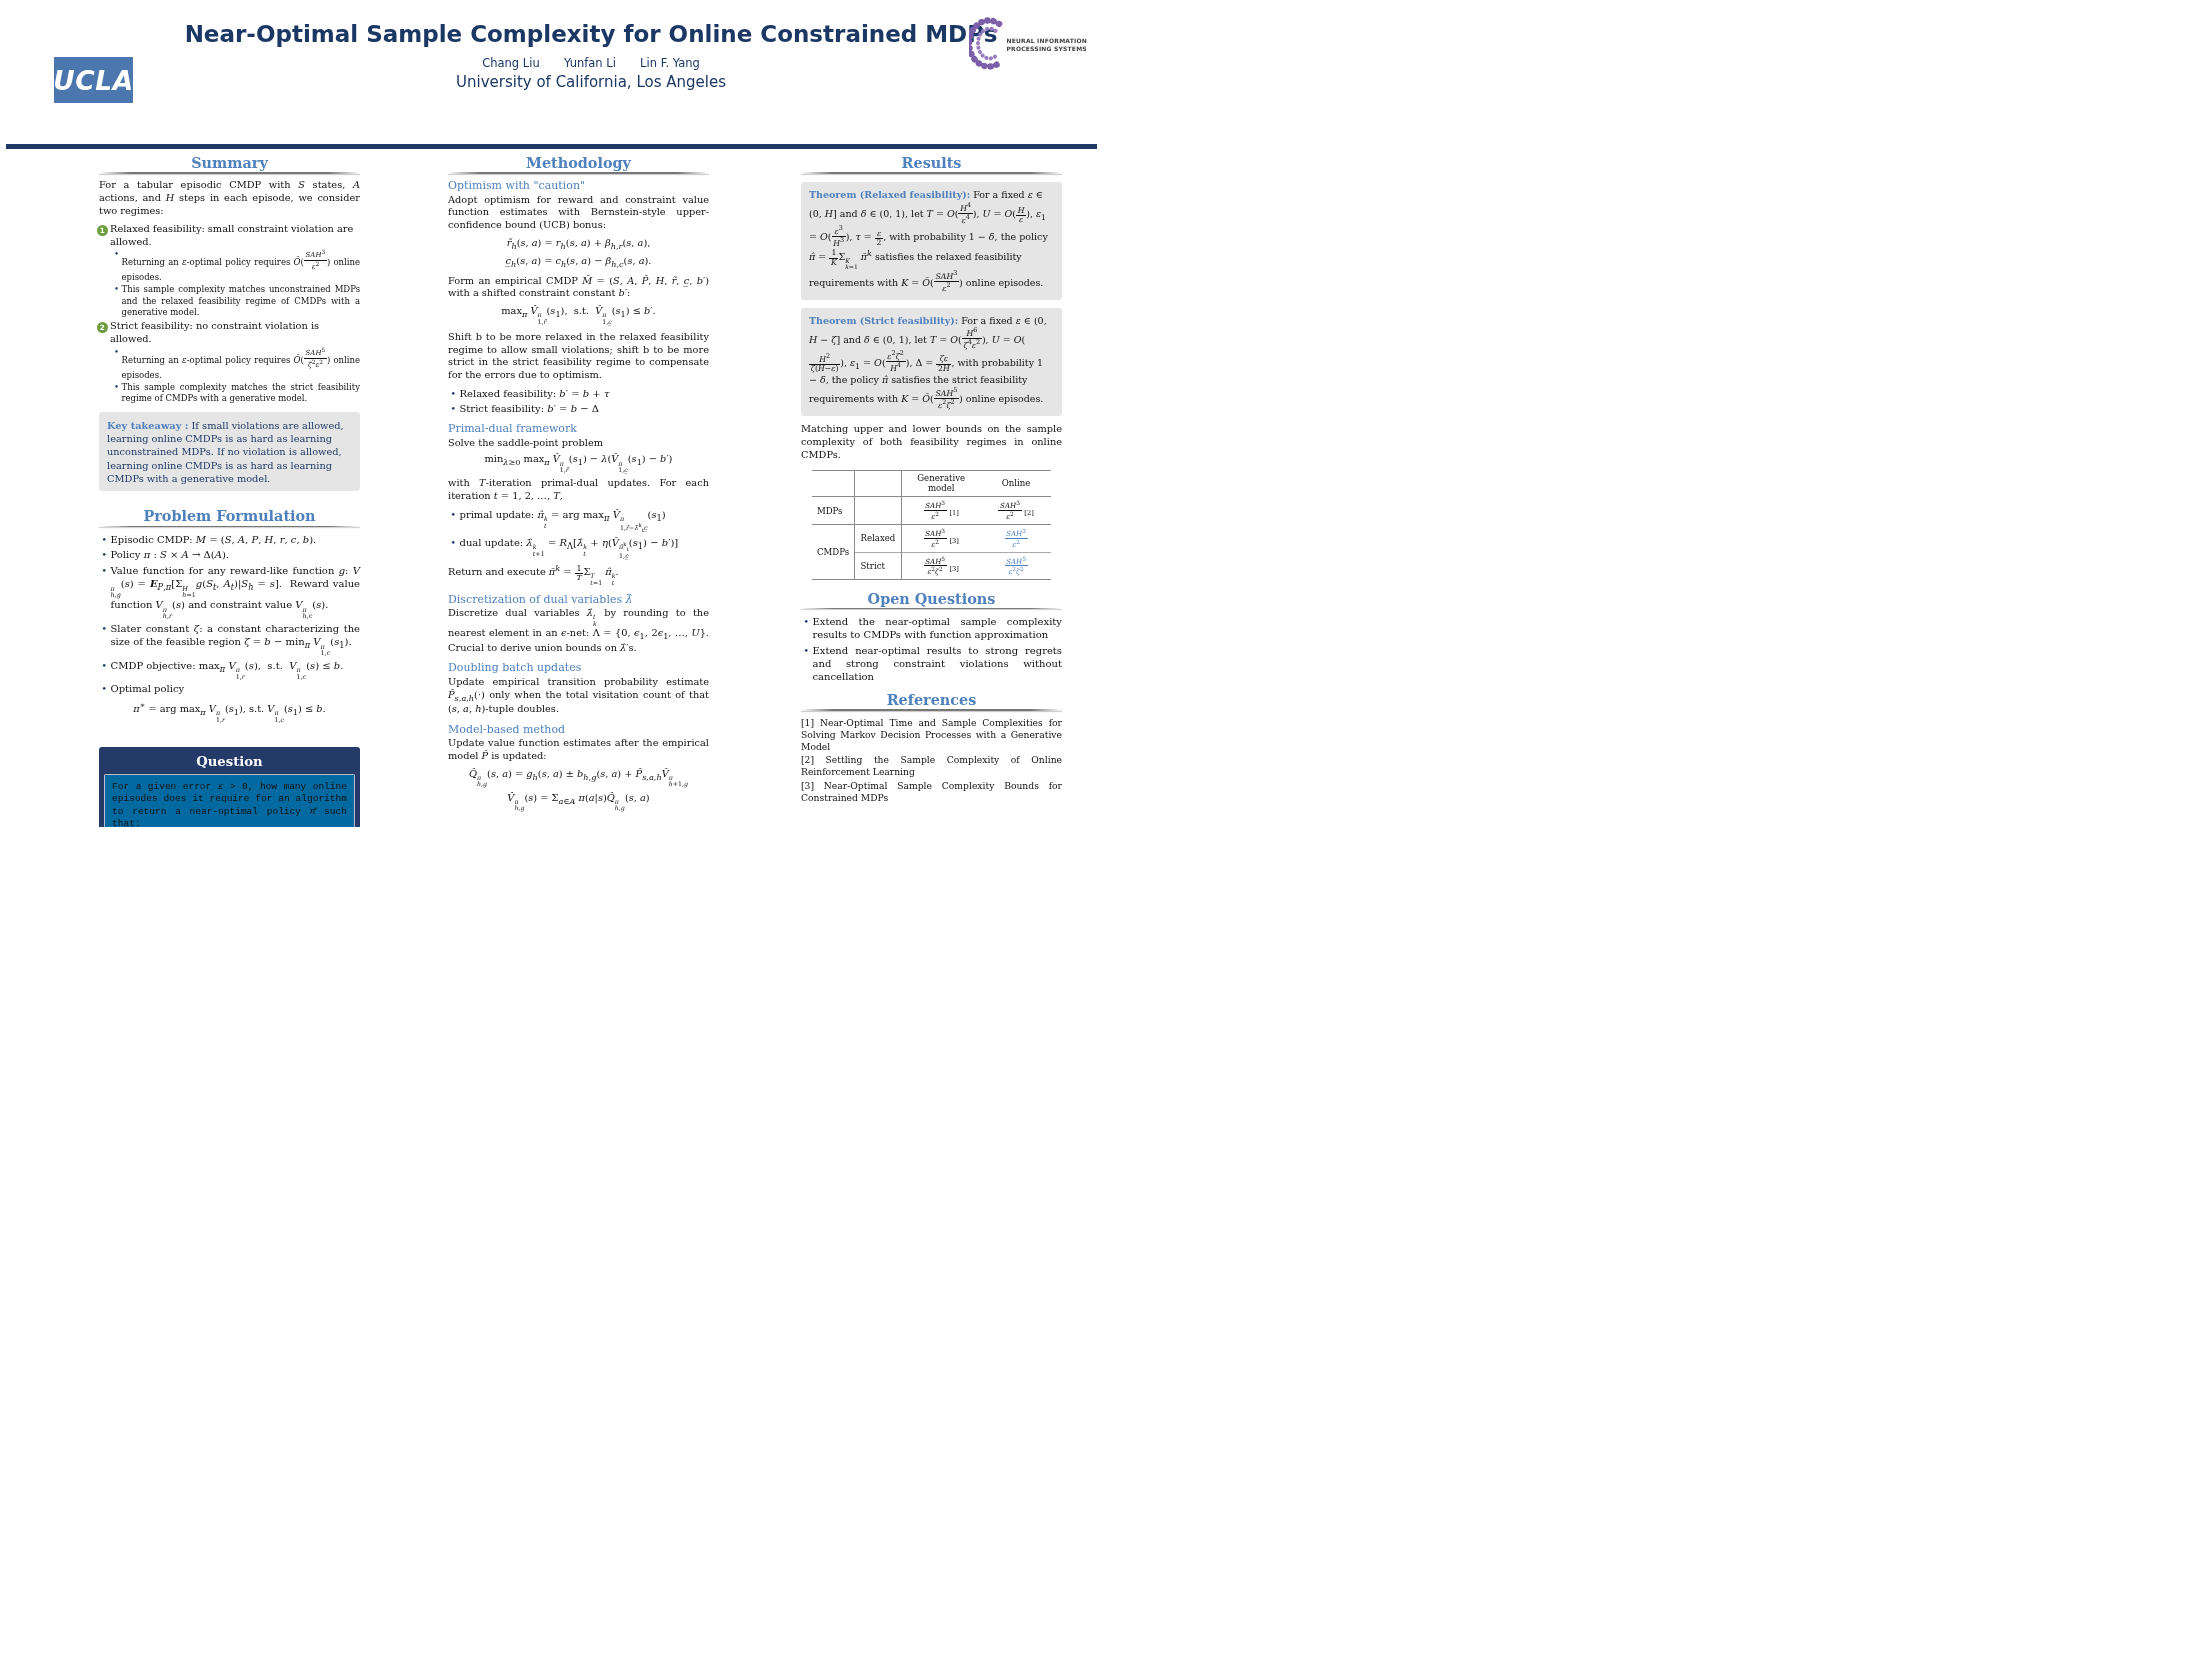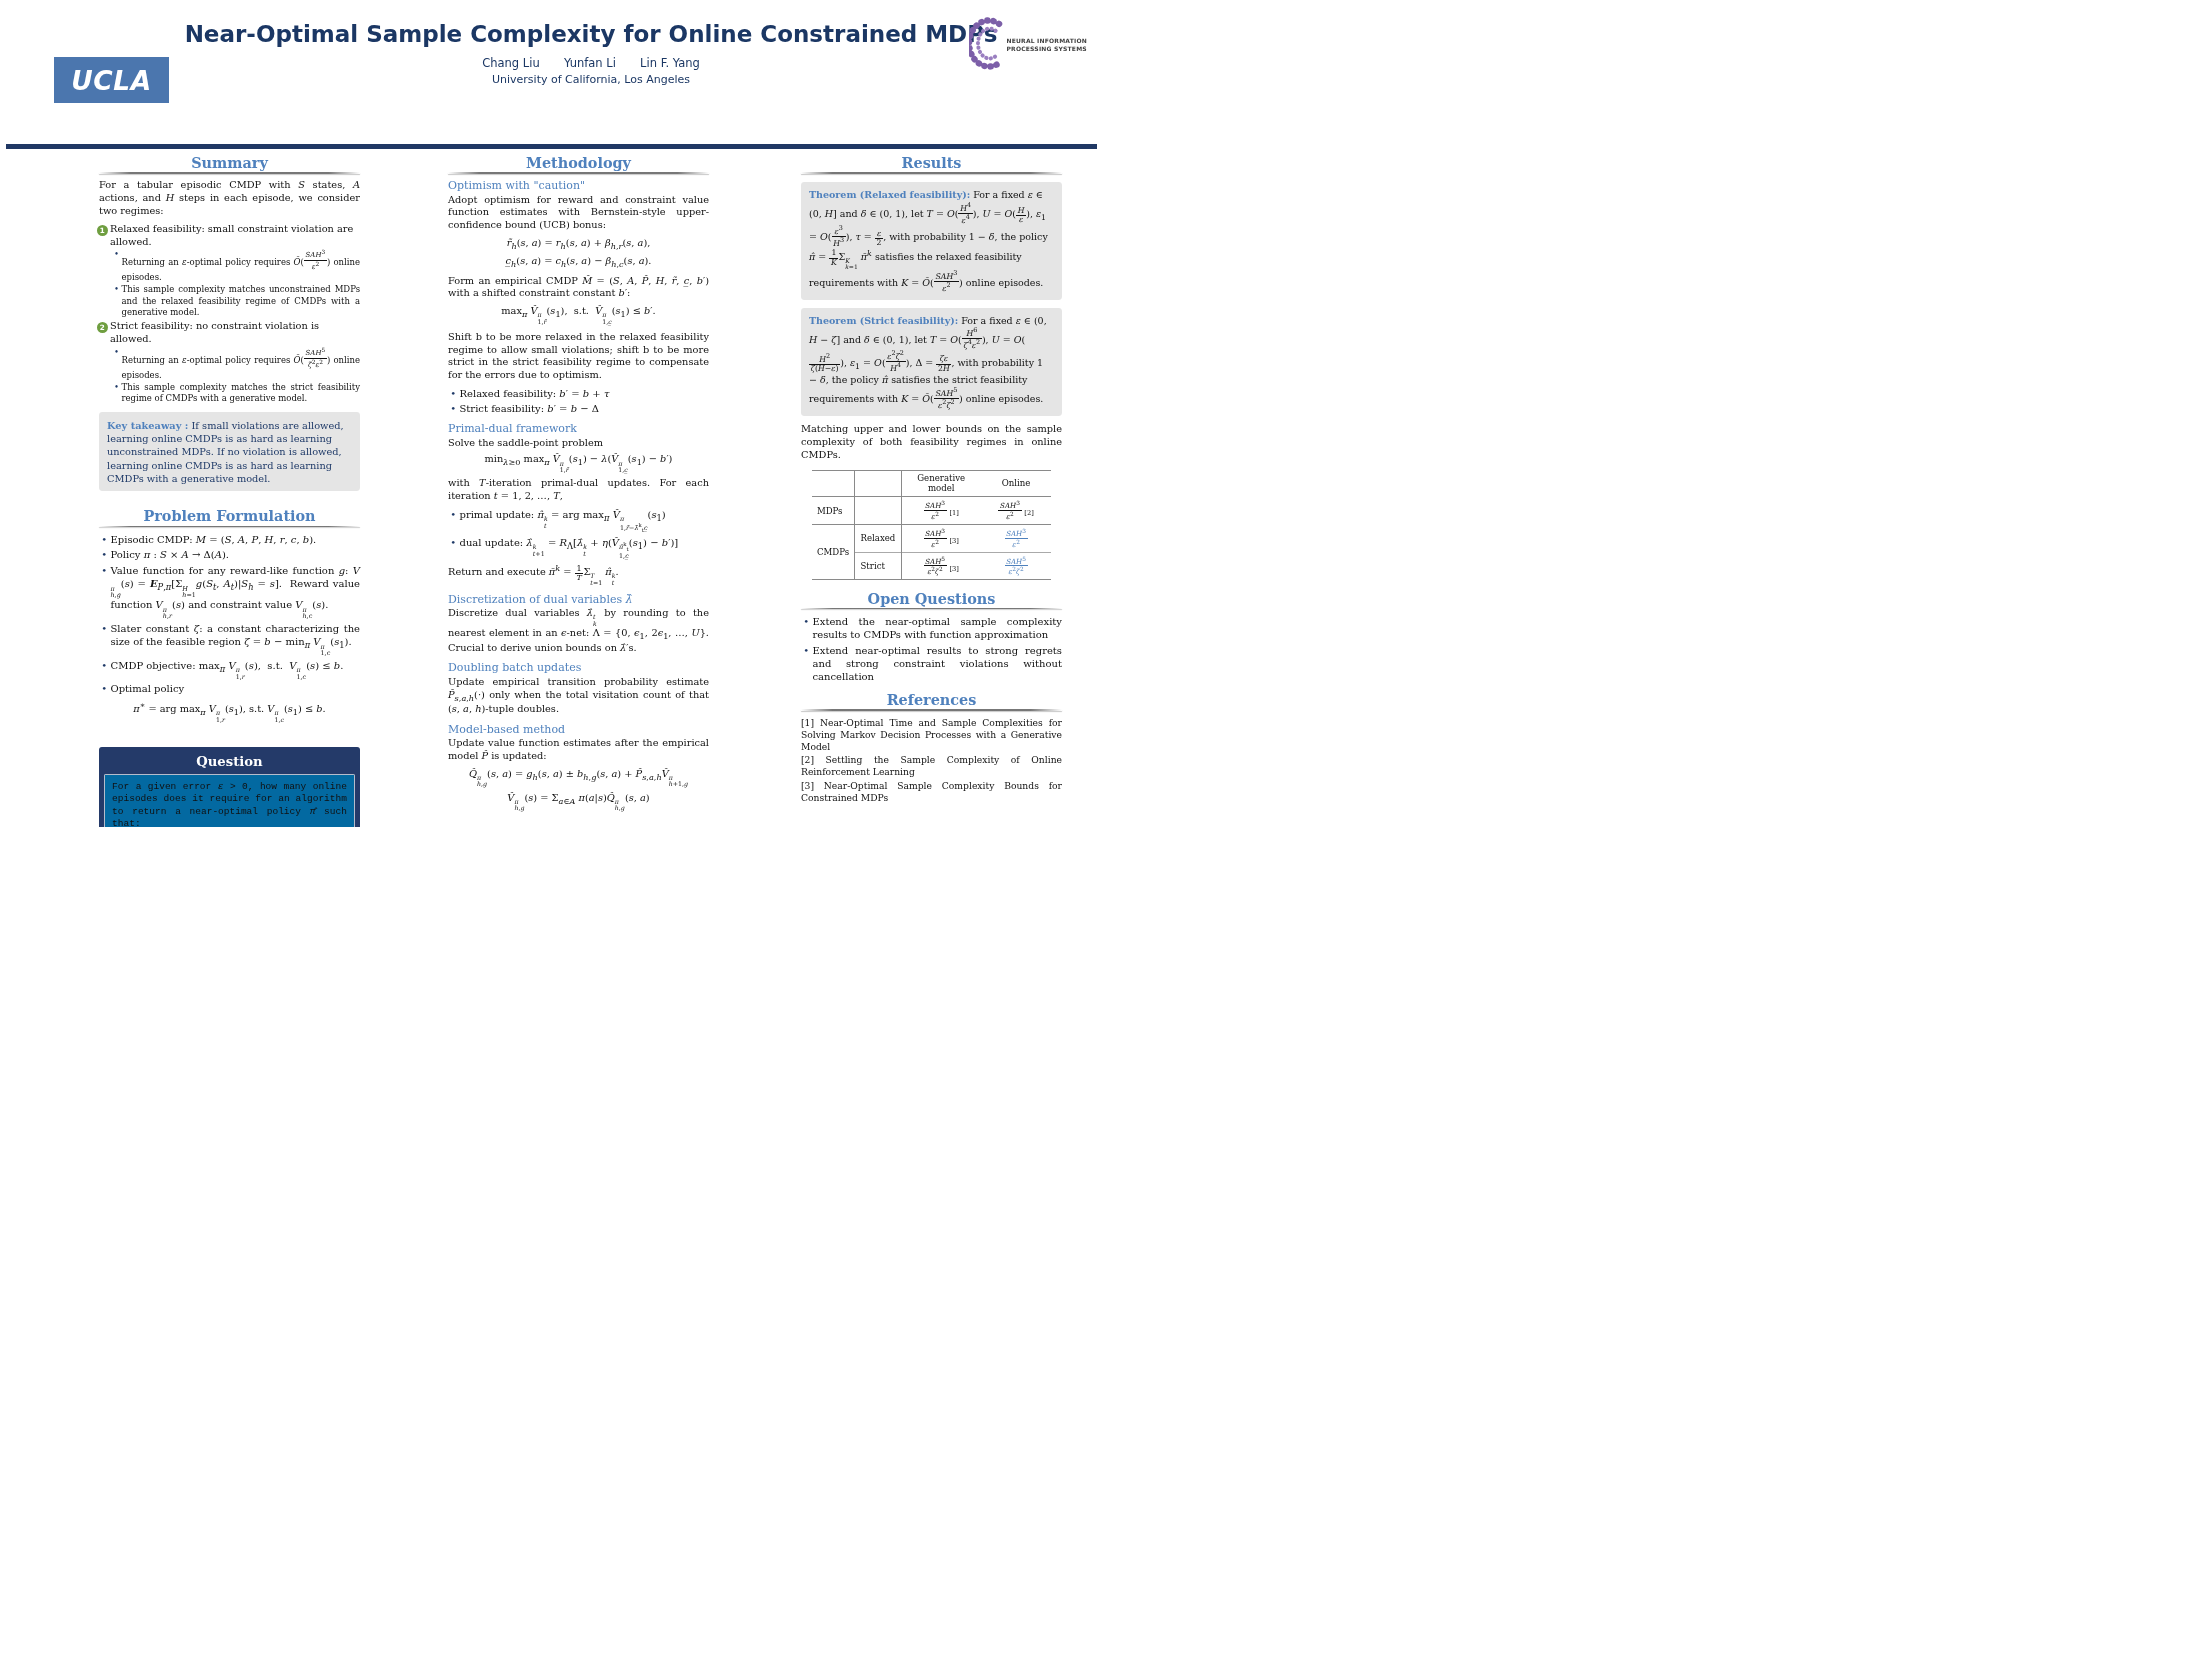--- a/index.html
+++ b/index.html
@@ -1,28 +1,28 @@
 <!DOCTYPE html>
 <html style="font-size:9.2px"><head>
 <meta charset="utf-8">
 <style>
   html,body{margin:0;padding:0;background:#ffffff;}
   #poster{position:relative;width:1103px;height:827px;background:#ffffff;overflow:hidden;
           font-family:"DejaVu Serif", serif;color:#111;}
   
-  #ucla-logo{position:absolute;left:54px;top:57px;width:115px;height:46px;background:#4b76ae;
+  #ucla-logo{position:absolute;left:54px;top:57px;width:79px;height:46px;background:#4b76ae;
              display:flex;align-items:center;justify-content:center;}
   #ucla-logo span{color:#fff;font-family:"DejaVu Sans",sans-serif;font-weight:bold;font-style:italic;
                   font-size:26.4px;letter-spacing:0.6px;}
   #title-block{position:absolute;left:80px;top:20.7px;width:1022px;text-align:center;}
   #poster-title{font-family:"DejaVu Sans",sans-serif;font-weight:bold;color:#1b3764;
                 font-size:23px;line-height:1.2;margin:0;text-align:center;}
   #authors{margin-top:8px;font-family:"DejaVu Sans",sans-serif;color:#1b3764;font-size:11.5px;}
   #authors span{margin:0 10.3px;}
-  #affiliation{margin-top:2.3px;font-family:"DejaVu Sans",sans-serif;color:#1b3764;font-size:11px;}
+  #affiliation{margin-top:2.3px;font-family:"DejaVu Sans",sans-serif;color:#1b3764;font-size:15px;}
   #neurips-logo{position:absolute;right:12.6px;top:17px;width:121px;display:flex;align-items:center;}
   #neurips-text{font-family:"DejaVu Sans",sans-serif;font-weight:bold;color:#3f3f3f;font-size:6px;
                 line-height:1.25;letter-spacing:0.2px;margin-left:1.1px;}
   #top-bar{position:absolute;left:5.7px;right:5.7px;top:144px;height:4.6px;background:#203864;}
   
   .col{position:absolute;top:154px;width:261px;}
   #col1{left:99px;} #col2{left:448px;} #col3{left:801px;}
   .sec-h{font-size:14.4px;font-weight:bold;color:#4f81bd;text-align:center;margin:0 0 1.1px 0;}
   .rule{height:1.7px;margin:1.1px 0 5.7px 0;
         background:linear-gradient(to right,rgba(120,120,120,0),rgba(95,95,95,.85) 12%,rgba(95,95,95,.85) 88%,rgba(120,120,120,0));

